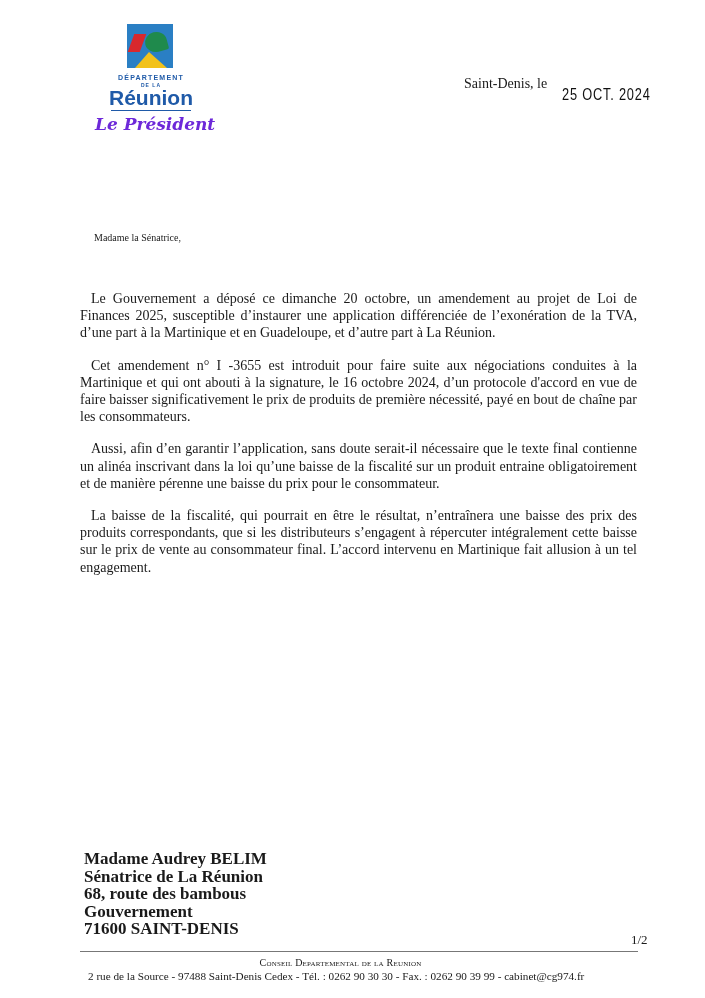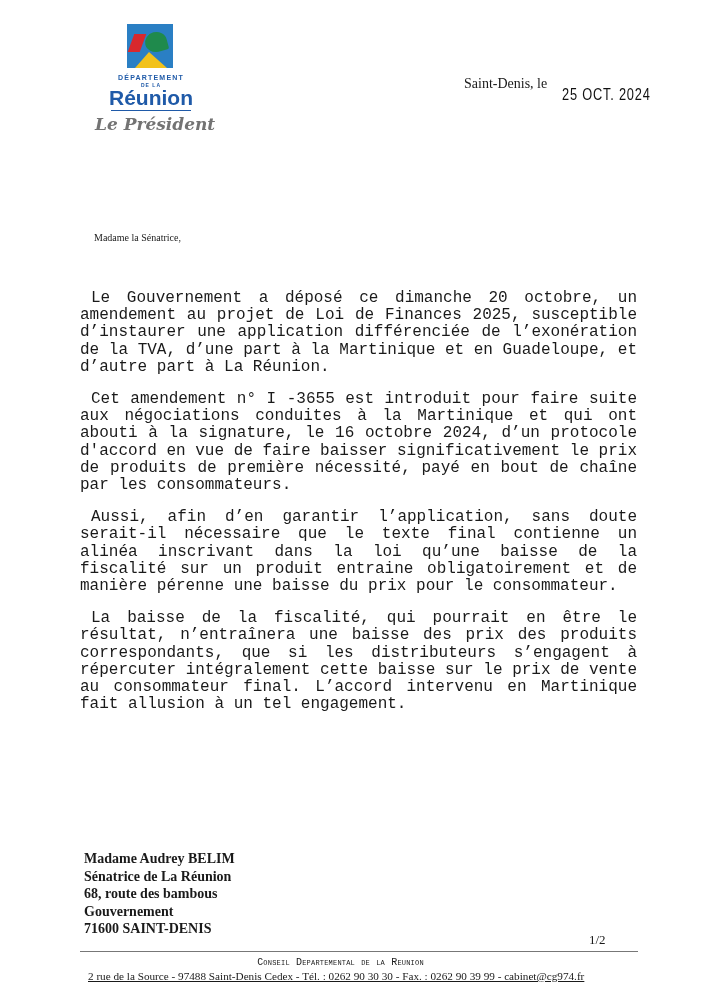--- a/index.html
+++ b/index.html
@@ -6,31 +6,31 @@
   body { width:705px; height:998px; position:relative; overflow:hidden; font-family:"Liberation Serif", serif; color:#1a1a1a; }
   .logo { position:absolute; left:78px; top:24px; width:110px;margin-left:25px; }
   .logo-mark { position:relative; width:46px; height:44px; margin-left:24px; background:#2a7fc4; overflow:hidden; }
   .logo-mark .green { position:absolute; left:18px; top:8px; width:22px; height:20px; background:#1f8a4c; border-radius:60% 60% 10% 60%; transform:rotate(-15deg); }
   .logo-mark .red { position:absolute; left:4px; top:10px; width:12px; height:18px; background:#d8282d; transform:skewX(-20deg); }
   .logo-mark .yellow { position:absolute; left:8px; top:28px; width:0; height:0; border-left:14px solid transparent; border-right:18px solid transparent; border-bottom:16px solid #f2c21b; }
   .logo-dept { font-family:"Liberation Sans", sans-serif; font-size:7px; letter-spacing:1.2px; color:#1f5aa8; font-weight:bold; margin-top:6px; text-align:center; width:96px; }
   .logo-dela { font-family:"Liberation Sans", sans-serif; font-size:5px; letter-spacing:1px; color:#1f5aa8; font-weight:bold; text-align:center; width:96px; margin-top:1px; }
   .logo-reunion { font-family:"Liberation Sans", sans-serif; font-size:21px; color:#1f5aa8; font-weight:bold; text-align:center; width:96px; line-height:20px; }
   .logo-rule { width:80px; height:1px; background:#1f5aa8; margin:2px 0 0 8px; }
-  .logo-pres { font-family:"DejaVu Serif", serif; font-style:italic; font-weight:bold; font-size:17px; color:#737373; margin-left:-8px; margin-top:3px; white-space:nowrap; }
+  .logo-pres { font-family:"DejaVu Serif", serif; font-style:italic; font-weight:bold; font-size:17px; color:#6d28d9; margin-left:-8px; margin-top:3px; white-space:nowrap; }
   .place { position:absolute; left:464px; top:76px; font-size:14px; }
   .date { position:absolute; left:562px; top:86px; font-family:"Liberation Sans", sans-serif; font-size:16px; letter-spacing:1px; transform:scaleX(0.8); transform-origin:left; color:#111; }
   .salutation { position:absolute; left:94px; top:232px; font-size:10px; }
-  .body { position:absolute; left:80px; top:290px; width:557px; font-size:16px; line-height:17.2px; text-align:justify;font-family:Liberation Mono, monospace; }
+  .body { position:absolute; left:80px; top:290px; width:557px; font-size:14px; line-height:17.2px; text-align:justify; }
   .body p { margin:0 0 15px 0; text-indent:11px; }
-  .address { position:absolute; left:84px; top:850px; font-size:14px; font-weight:bold; line-height:17.5px; }
-  .pageno { position:absolute; left:589px; top:932px; font-size:13px; }
+  .address { position:absolute; left:84px; top:850px; font-size:17px; font-weight:bold; line-height:17.5px; }
+  .pageno { position:absolute; left:631px; top:932px; font-size:13px; }
   .footer-rule { position:absolute; left:80px; top:951px; width:558px; height:1px; background:#777; }
-  .footer1 { position:absolute; left:0; width:681px; top:957px; text-align:center; font-size:10px; font-variant:small-caps; letter-spacing:0.2px; box-sizing:border-box;font-family:Liberation Mono, monospace; }
-  .footer2 { position:absolute; left:88px; top:970px; font-size:11.2px; white-space:nowrap;text-decoration:underline; }
+  .footer1 { position:absolute; left:0; width:681px; top:957px; text-align:center; font-size:10px; font-variant:small-caps; letter-spacing:0.2px; box-sizing:border-box; }
+  .footer2 { position:absolute; left:88px; top:970px; font-size:11.2px; white-space:nowrap; }
 </style>
 </head>
 <body>
 
 <div class="logo">
   <div class="logo-mark">
     <div class="red"></div>
     <div class="green"></div>
     <div class="yellow"></div>
   </div>

